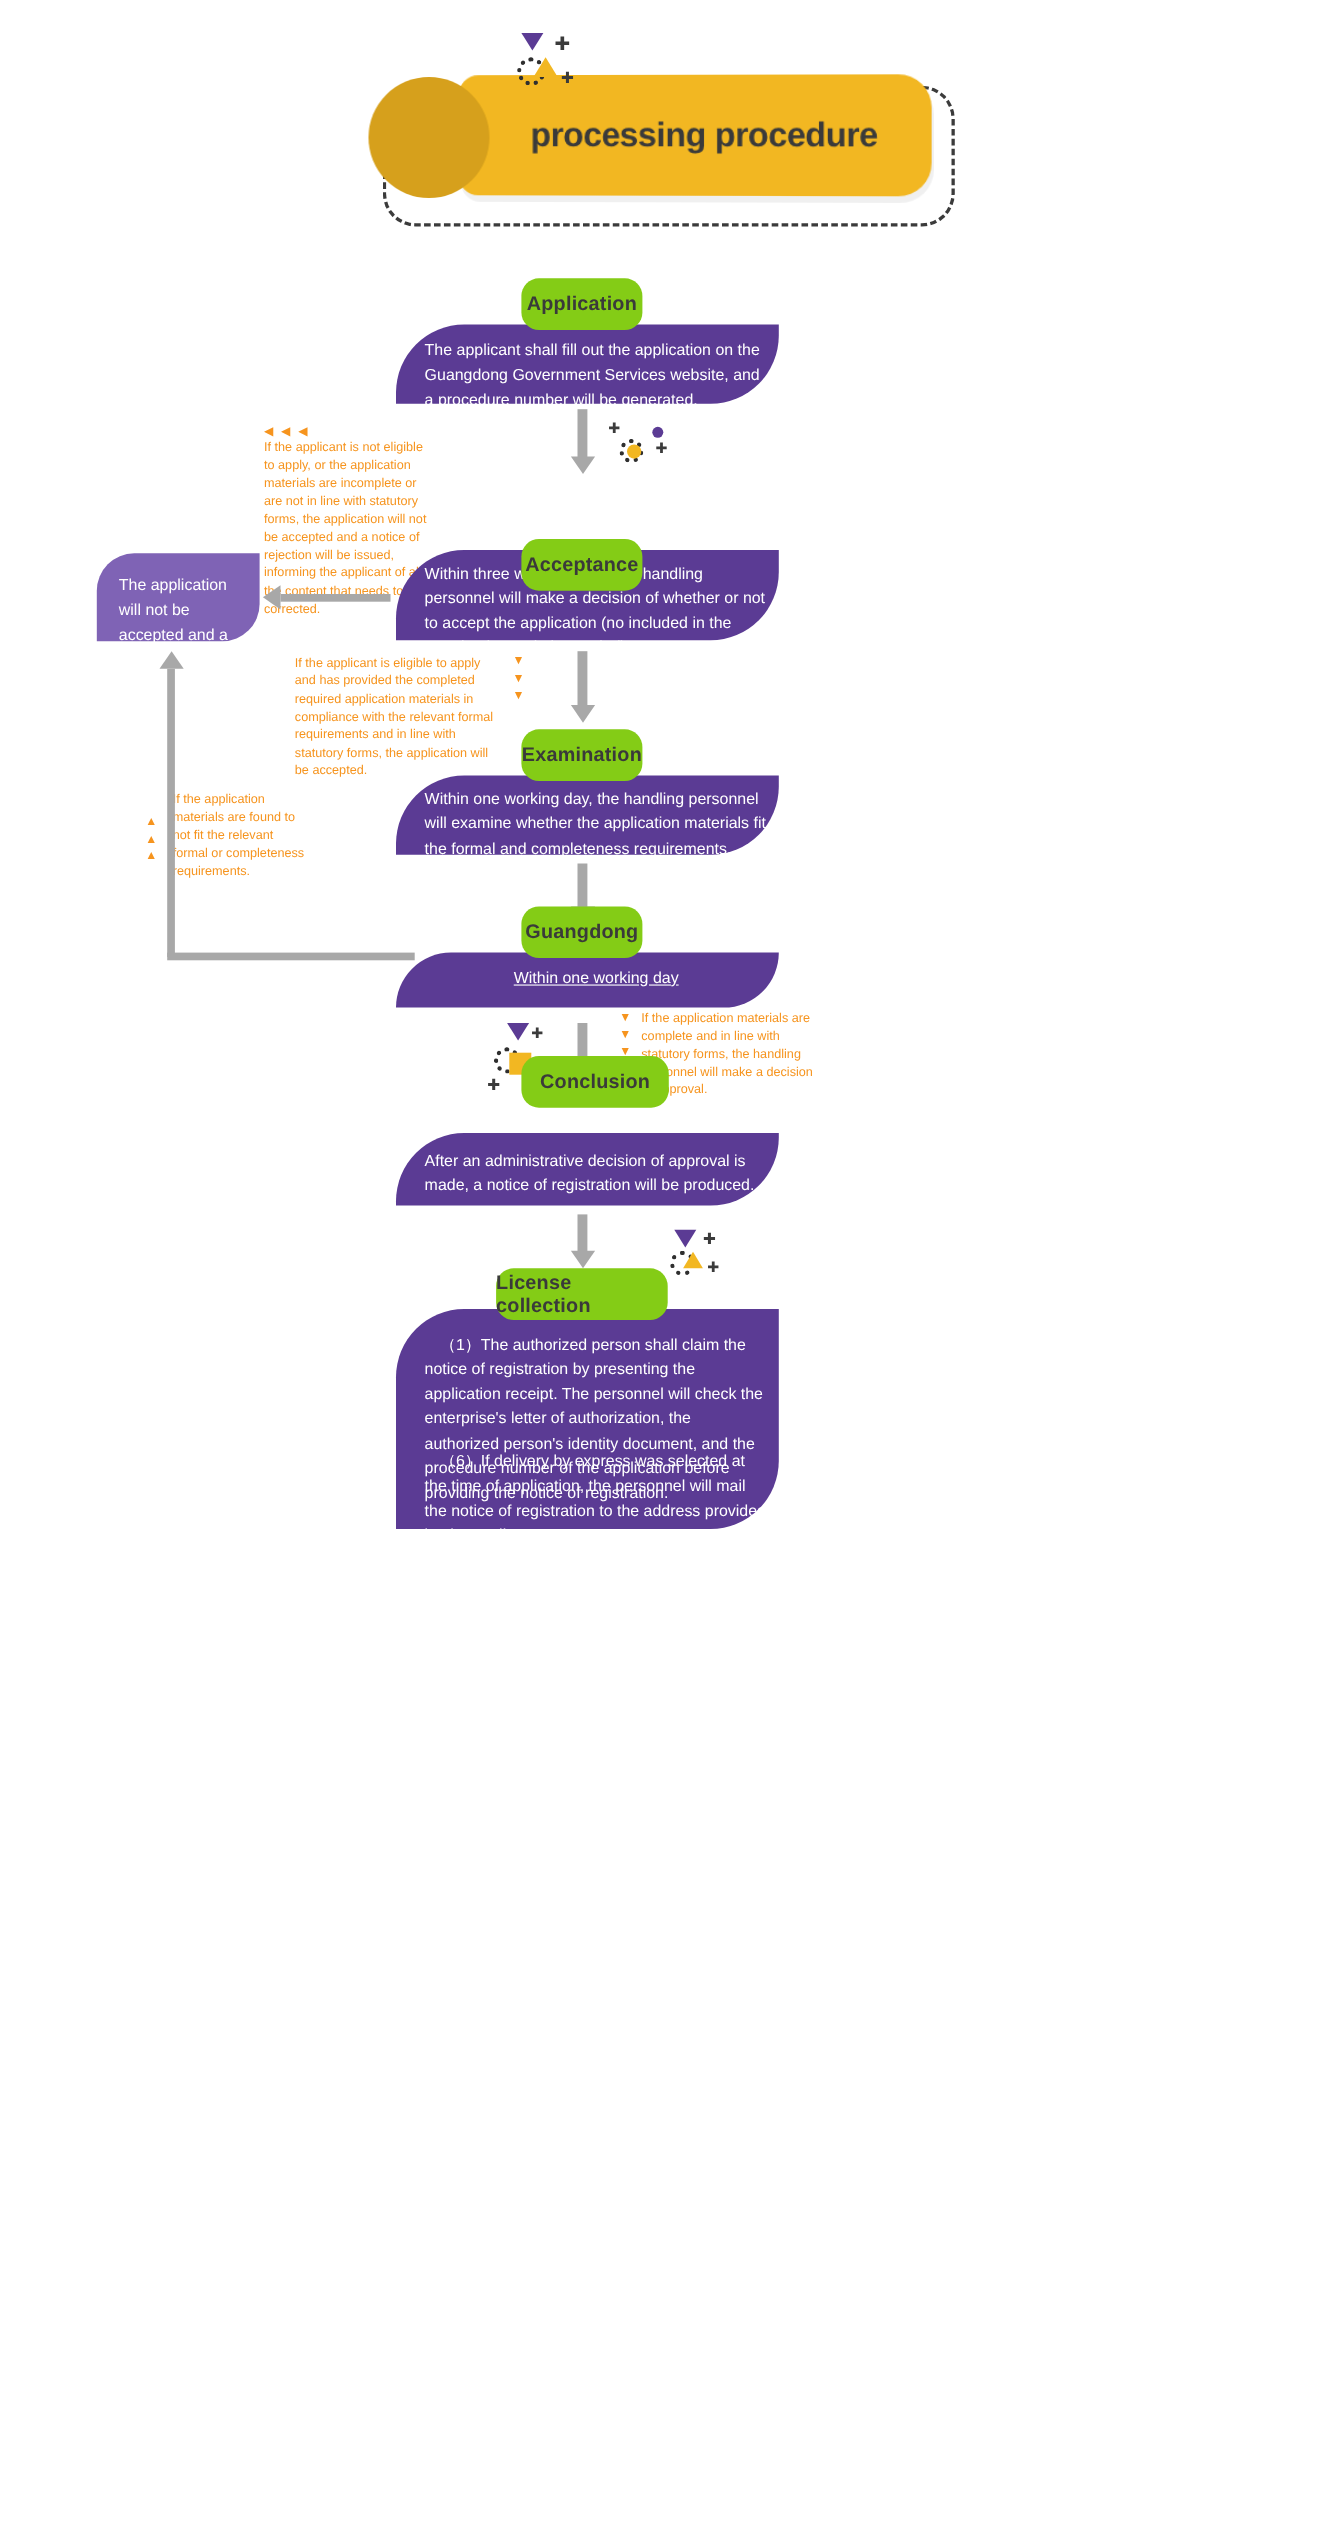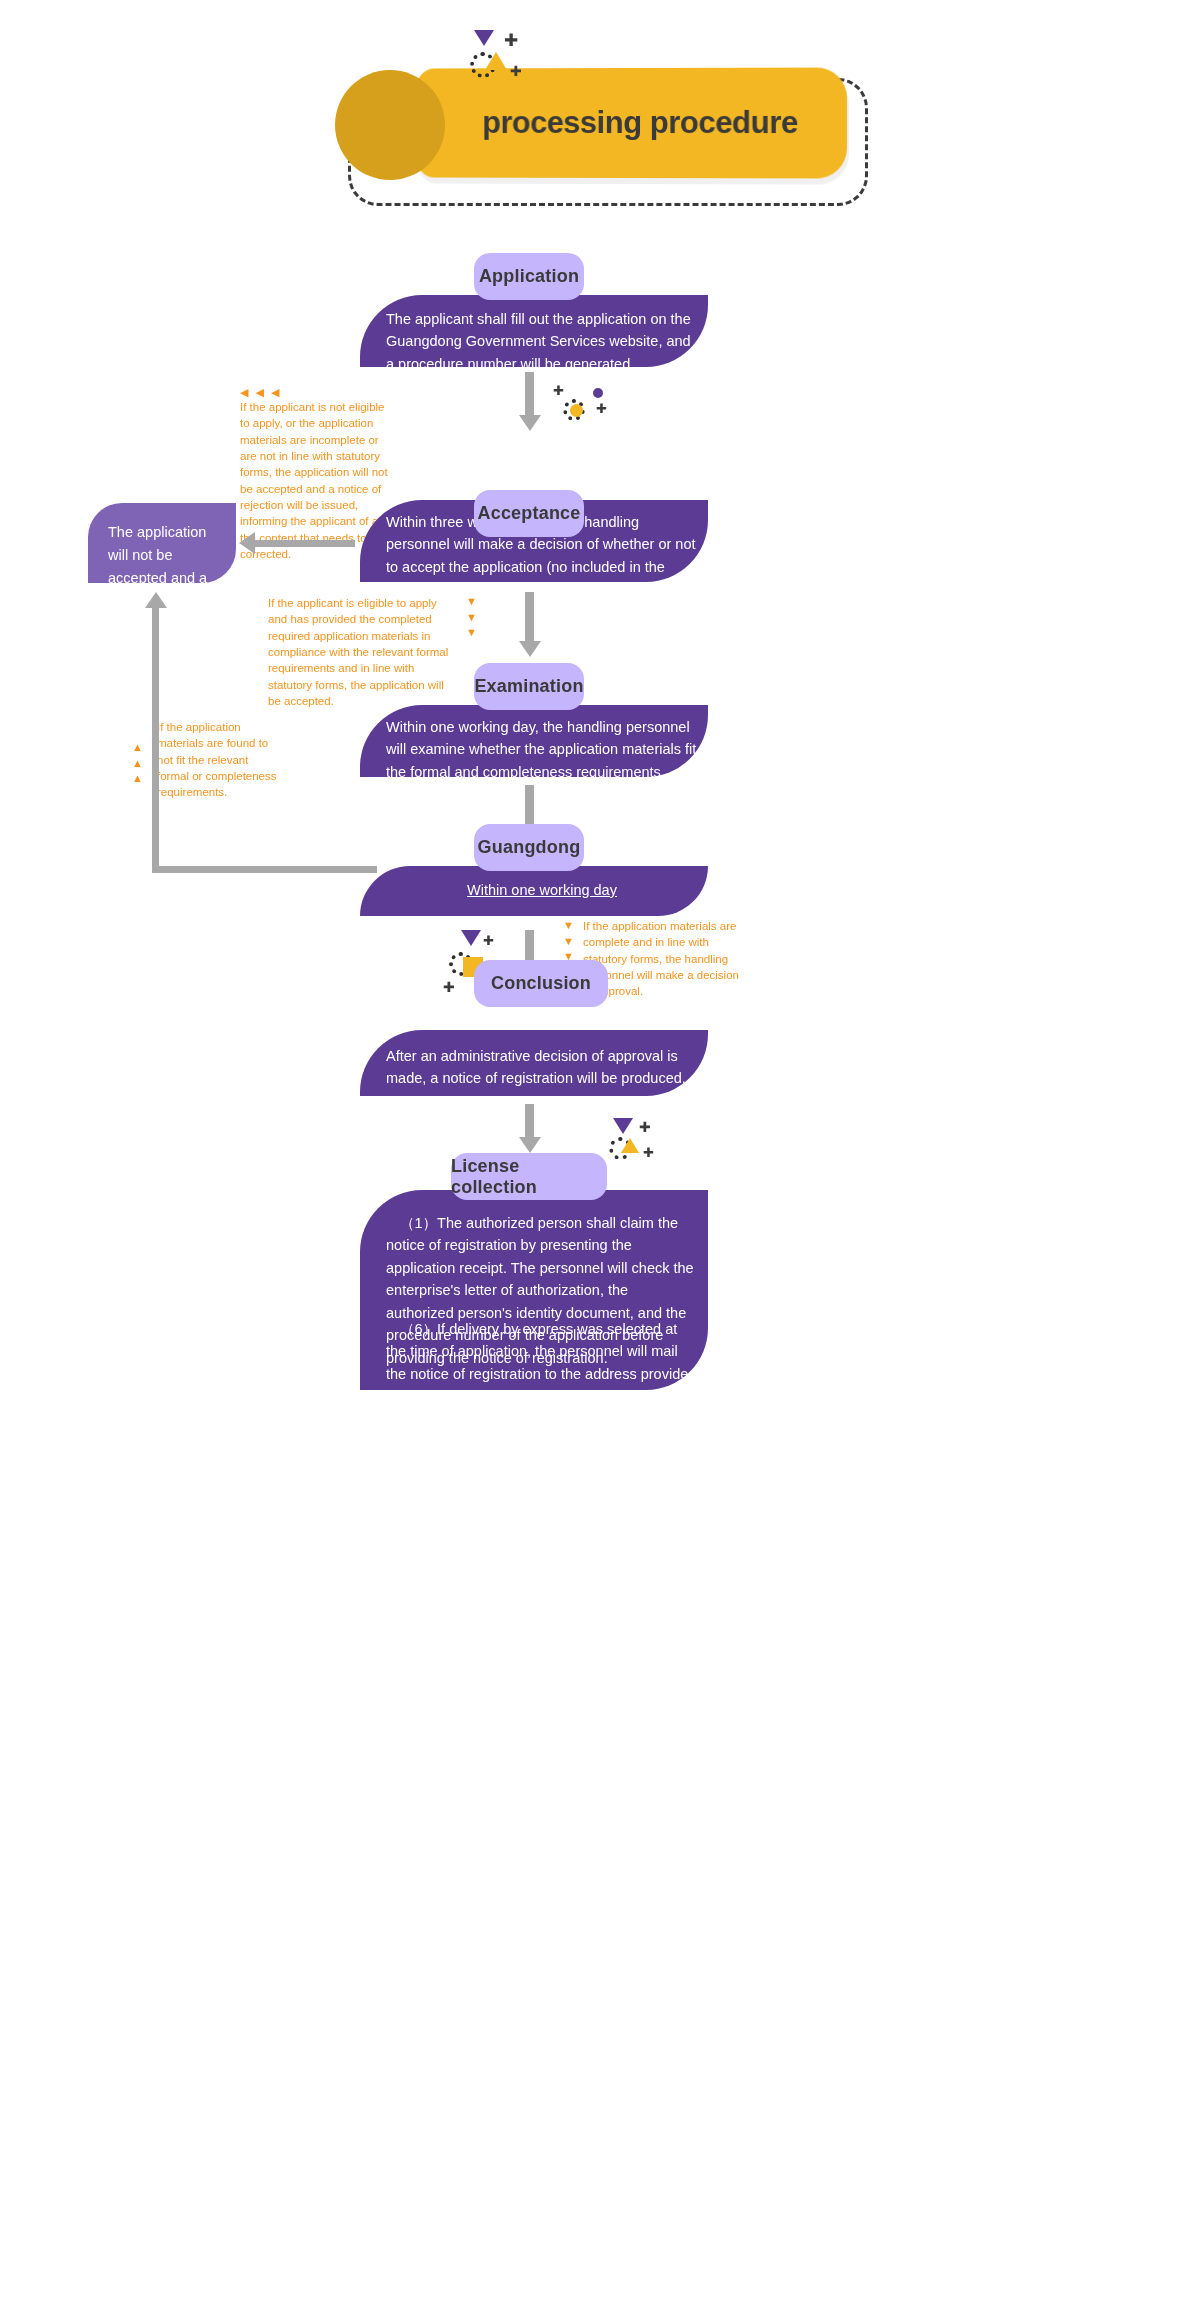--- a/index.html
+++ b/index.html
@@ -116,21 +116,21 @@
   .step-body.tl { border-top-left-radius: 62px; }
   .step-body.br { border-bottom-right-radius: 62px; }
   .step-text {
     position: absolute;
     font-size: 14.5px;
     line-height: 1.55;
     color: #ffffff;
   }
   .step-pill {
     position: absolute;
-    background: #c4b5fd;
+    background: #84cc16;
     border-radius: 16px;
     display: flex;
     align-items: center;
     justify-content: center;
     color: #3a3a3a;
     font-weight: 700;
     font-size: 18px;
     font-family: "Liberation Sans Narrow","Liberation Sans", sans-serif;
     letter-spacing: 0.2px;
   }

